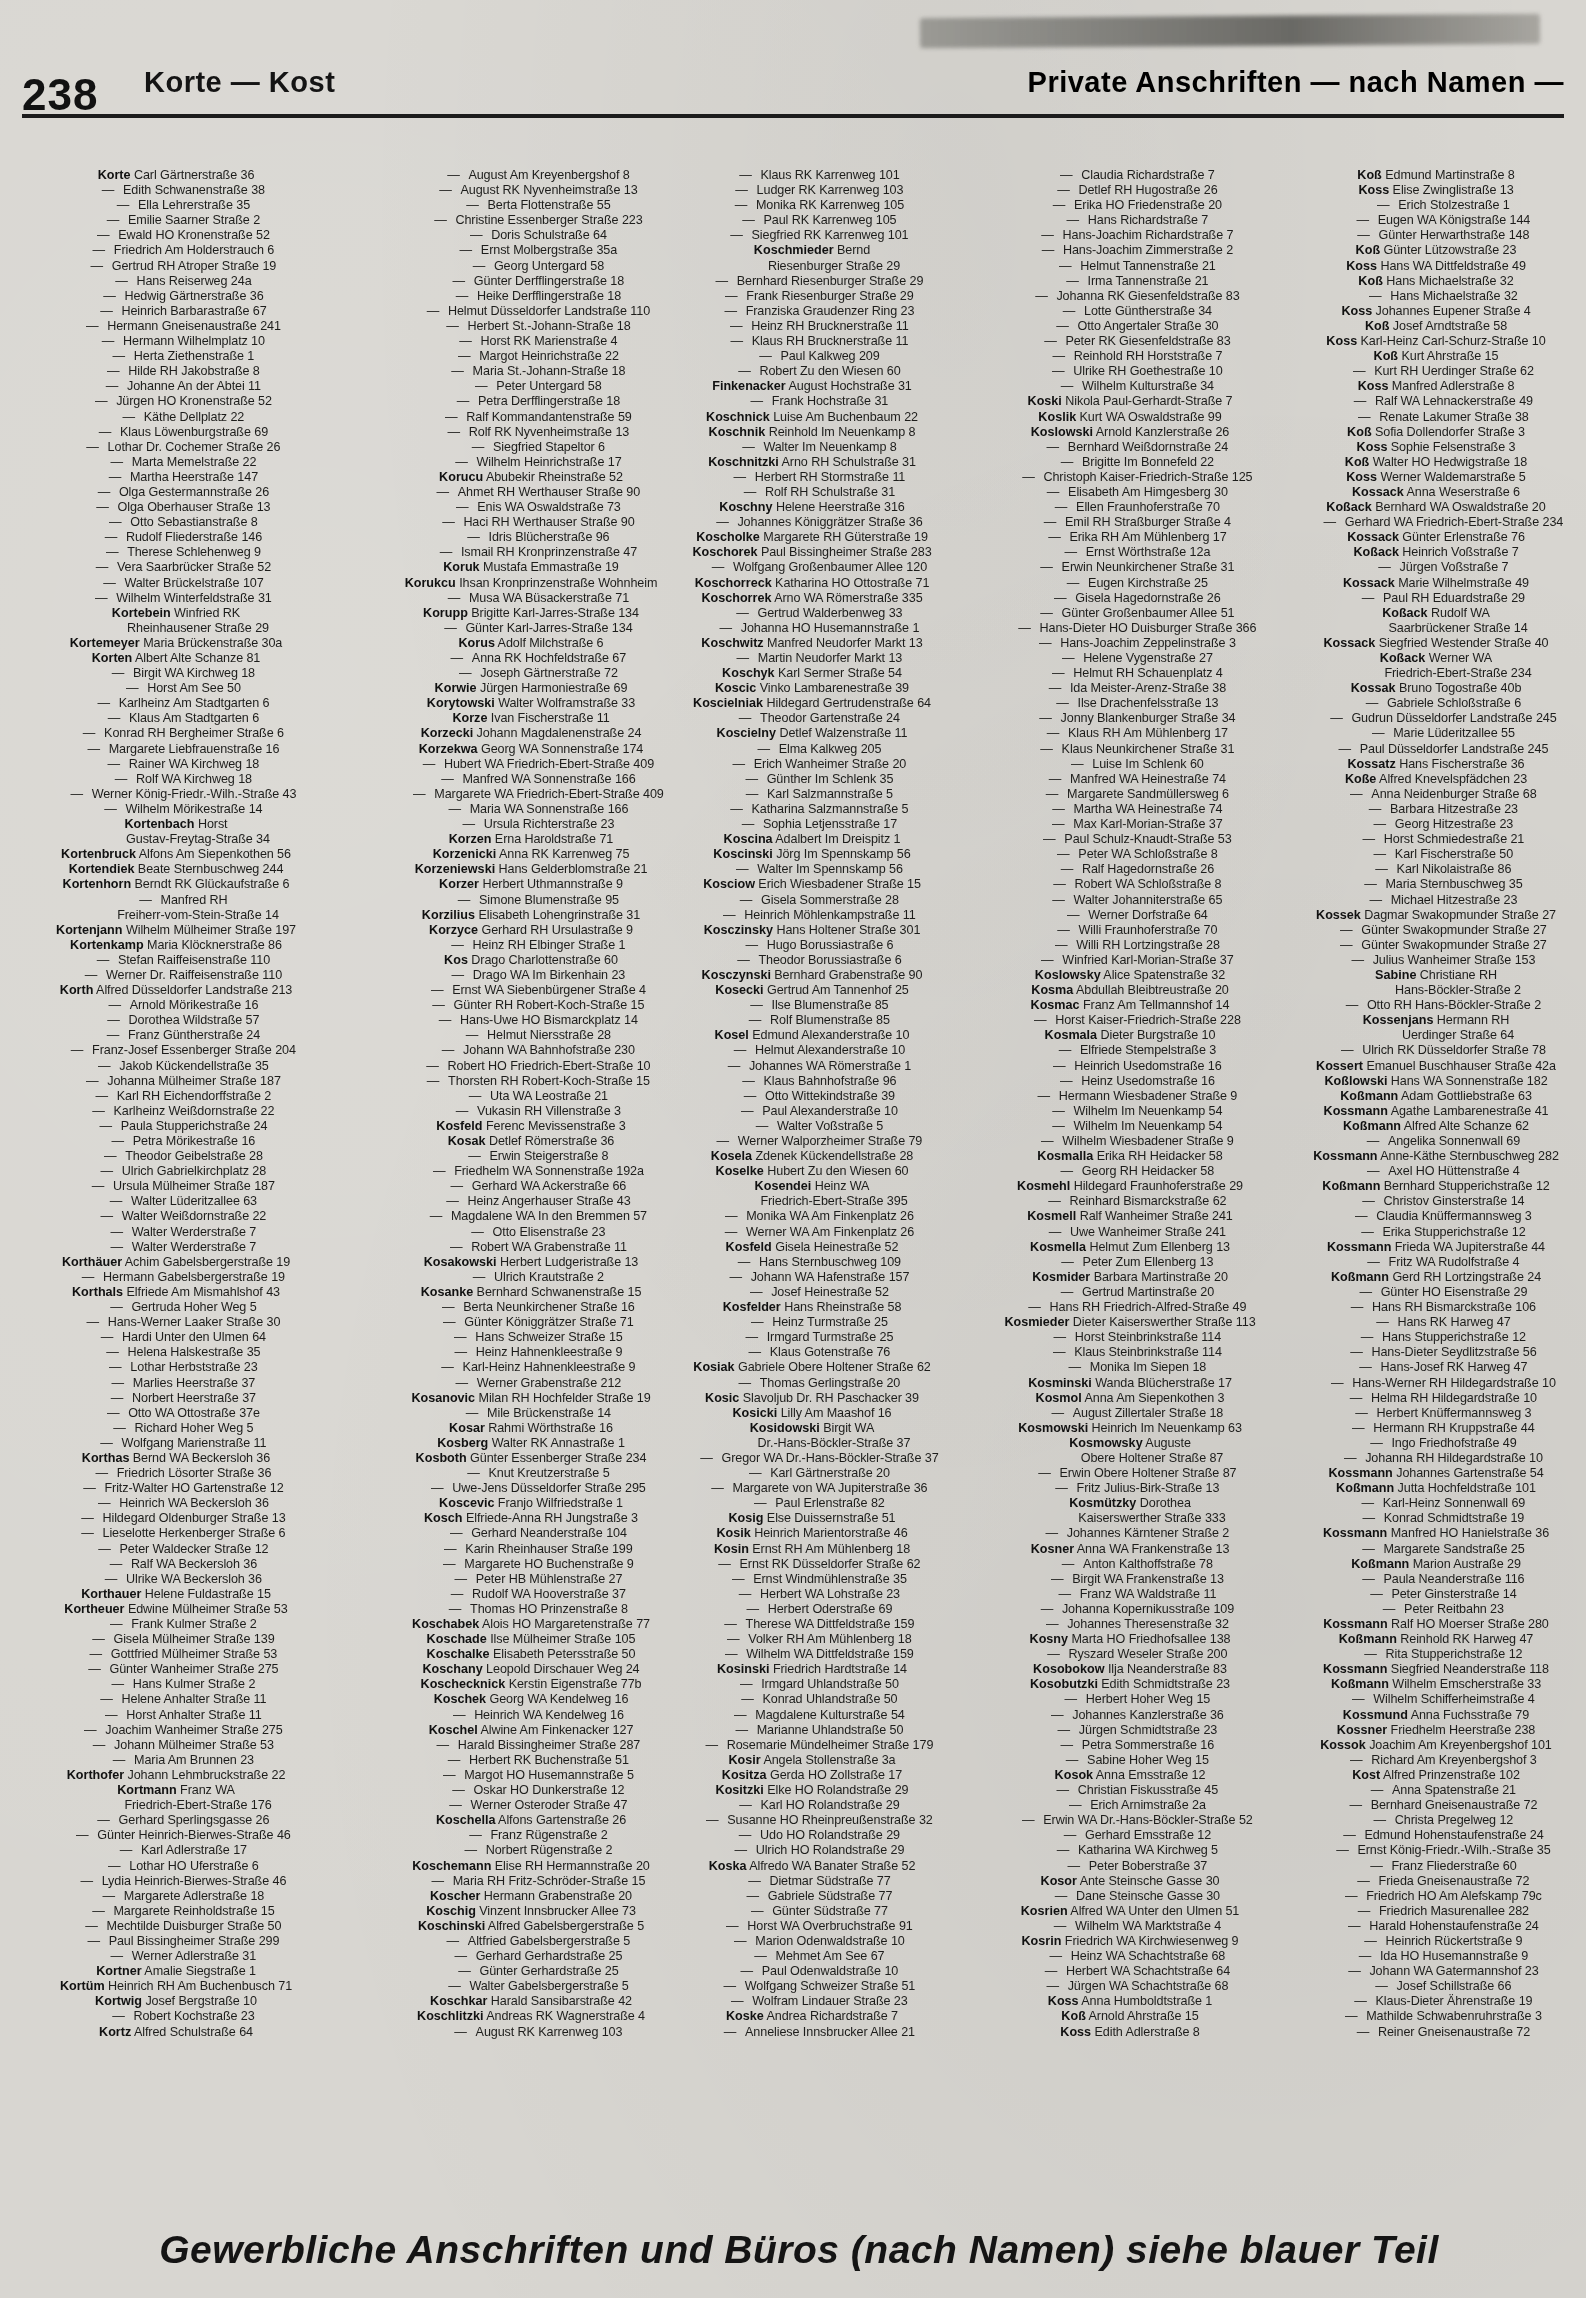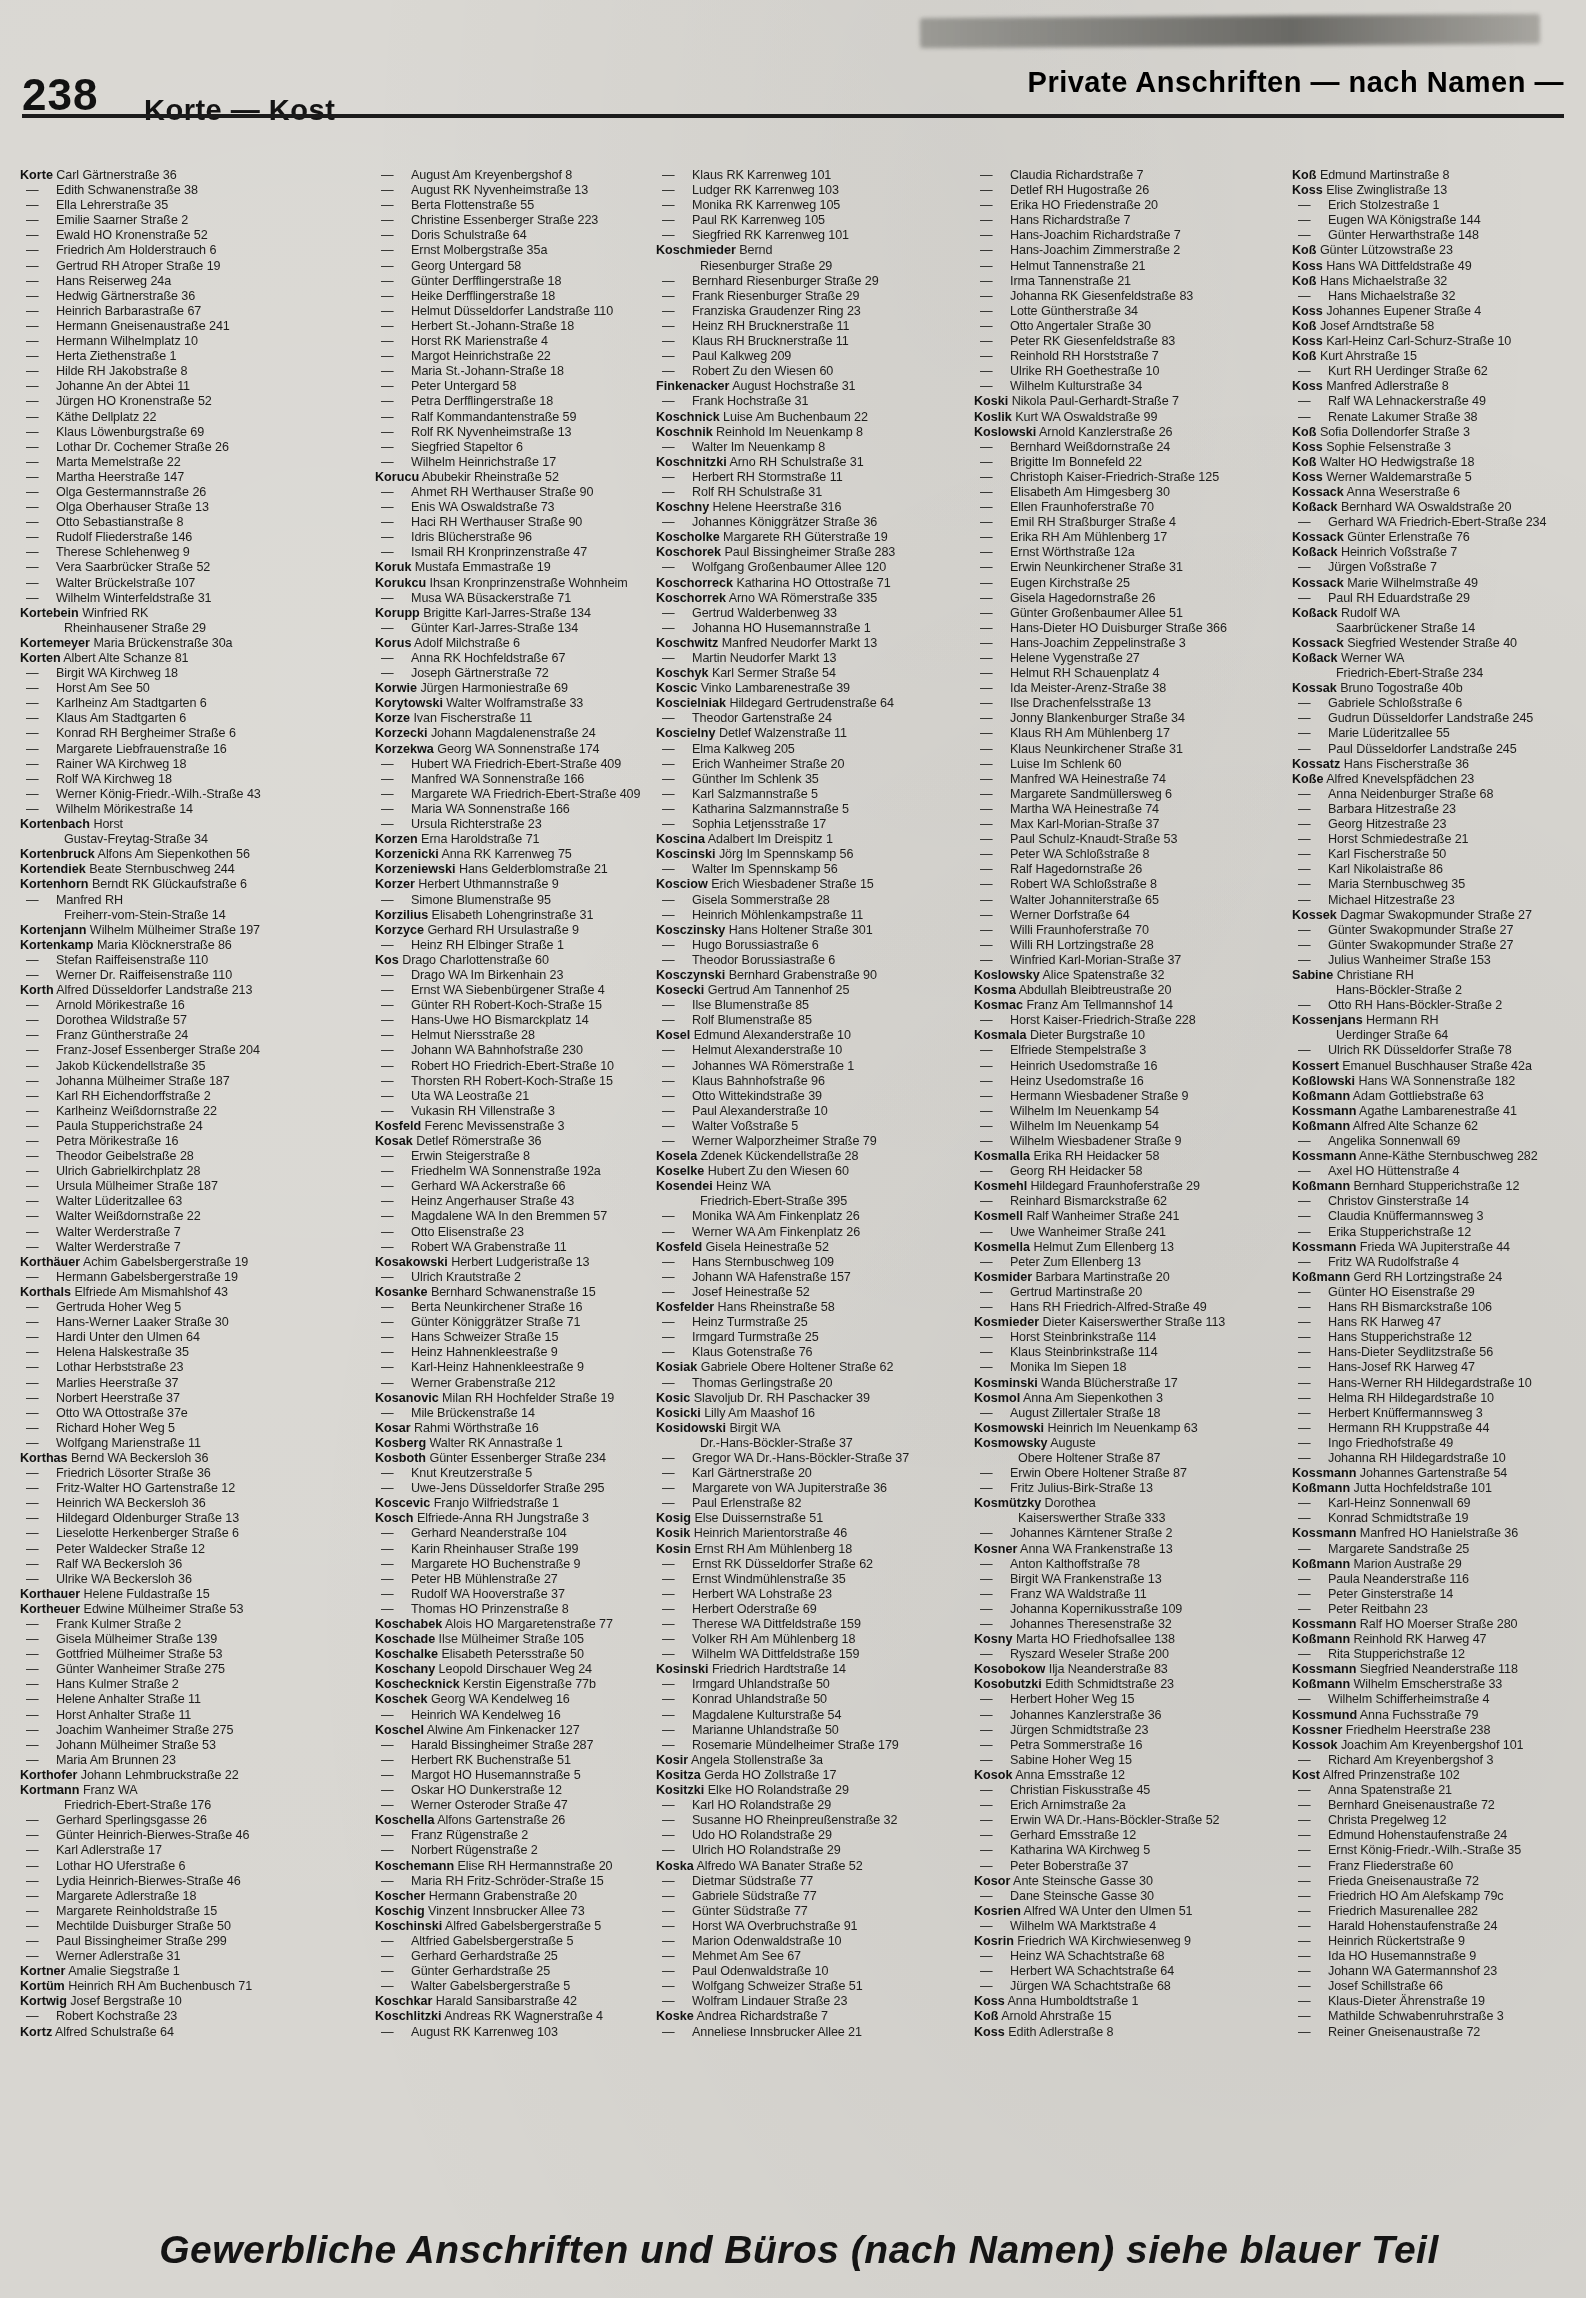--- a/index.html
+++ b/index.html
@@ -23,34 +23,34 @@
     background:linear-gradient(90deg, rgba(110,110,105,0.55), rgba(70,70,66,0.75) 60%, rgba(120,118,112,0.5));
     filter:blur(2px);border-radius:3px;transform:rotate(-0.4deg);
   }
   .page-header{position:absolute;left:22px;top:62px;width:1542px;height:46px;}
   .page-number{
     position:absolute;left:0;top:-6px;
     font-size:44px;font-weight:bold;letter-spacing:1px;color:#121212;margin-top:14px;
   }
   .section-range{
     position:absolute;left:122px;top:4px;
-    font-size:29px;font-weight:bold;color:#141414;letter-spacing:0.5px;margin-top:28px;
+    font-size:29px;font-weight:bold;color:#141414;letter-spacing:0.5px;
   }
   .header-right{
     position:absolute;right:0;top:4px;text-align:center;
     font-size:29px;font-weight:bold;color:#000000;letter-spacing:0.5px;
   }
   .header-rule{
     position:absolute;left:22px;top:114px;width:1542px;height:4px;background:#1c1c1c;
   }
   .directory{position:absolute;left:0;top:168px;width:1586px;height:1890px;}
   .dir-column{
     position:absolute;top:0;width:312px;height:1880px;
     font-size:12.6px;line-height:15.1px;letter-spacing:-0.1px;
-    white-space:nowrap;overflow:visible;color:#1d1d1b;
+    white-space:nowrap;overflow:visible;color:#1d1d1b;text-align:center;
   }
   .dir-column .line{height:15.1px;overflow:hidden;}
   .line b{font-weight:bold;color:#111;letter-spacing:0;}
   .line .dash{display:inline-block;width:36px;padding-left:6px;box-sizing:border-box;}
   .line.cont{padding-left:44px;}
   .col-1{left:20px;} .col-2{left:338px;margin-left:37px;} .col-3{left:656px;} .col-4{left:974px;} .col-5{left:1292px;width:288px;}
   .page-footer{
     position:absolute;left:6px;top:2228px;width:1586px;text-align:center;
     font-size:39px;font-weight:bold;font-style:italic;color:#141414;letter-spacing:0.5px;
   }

